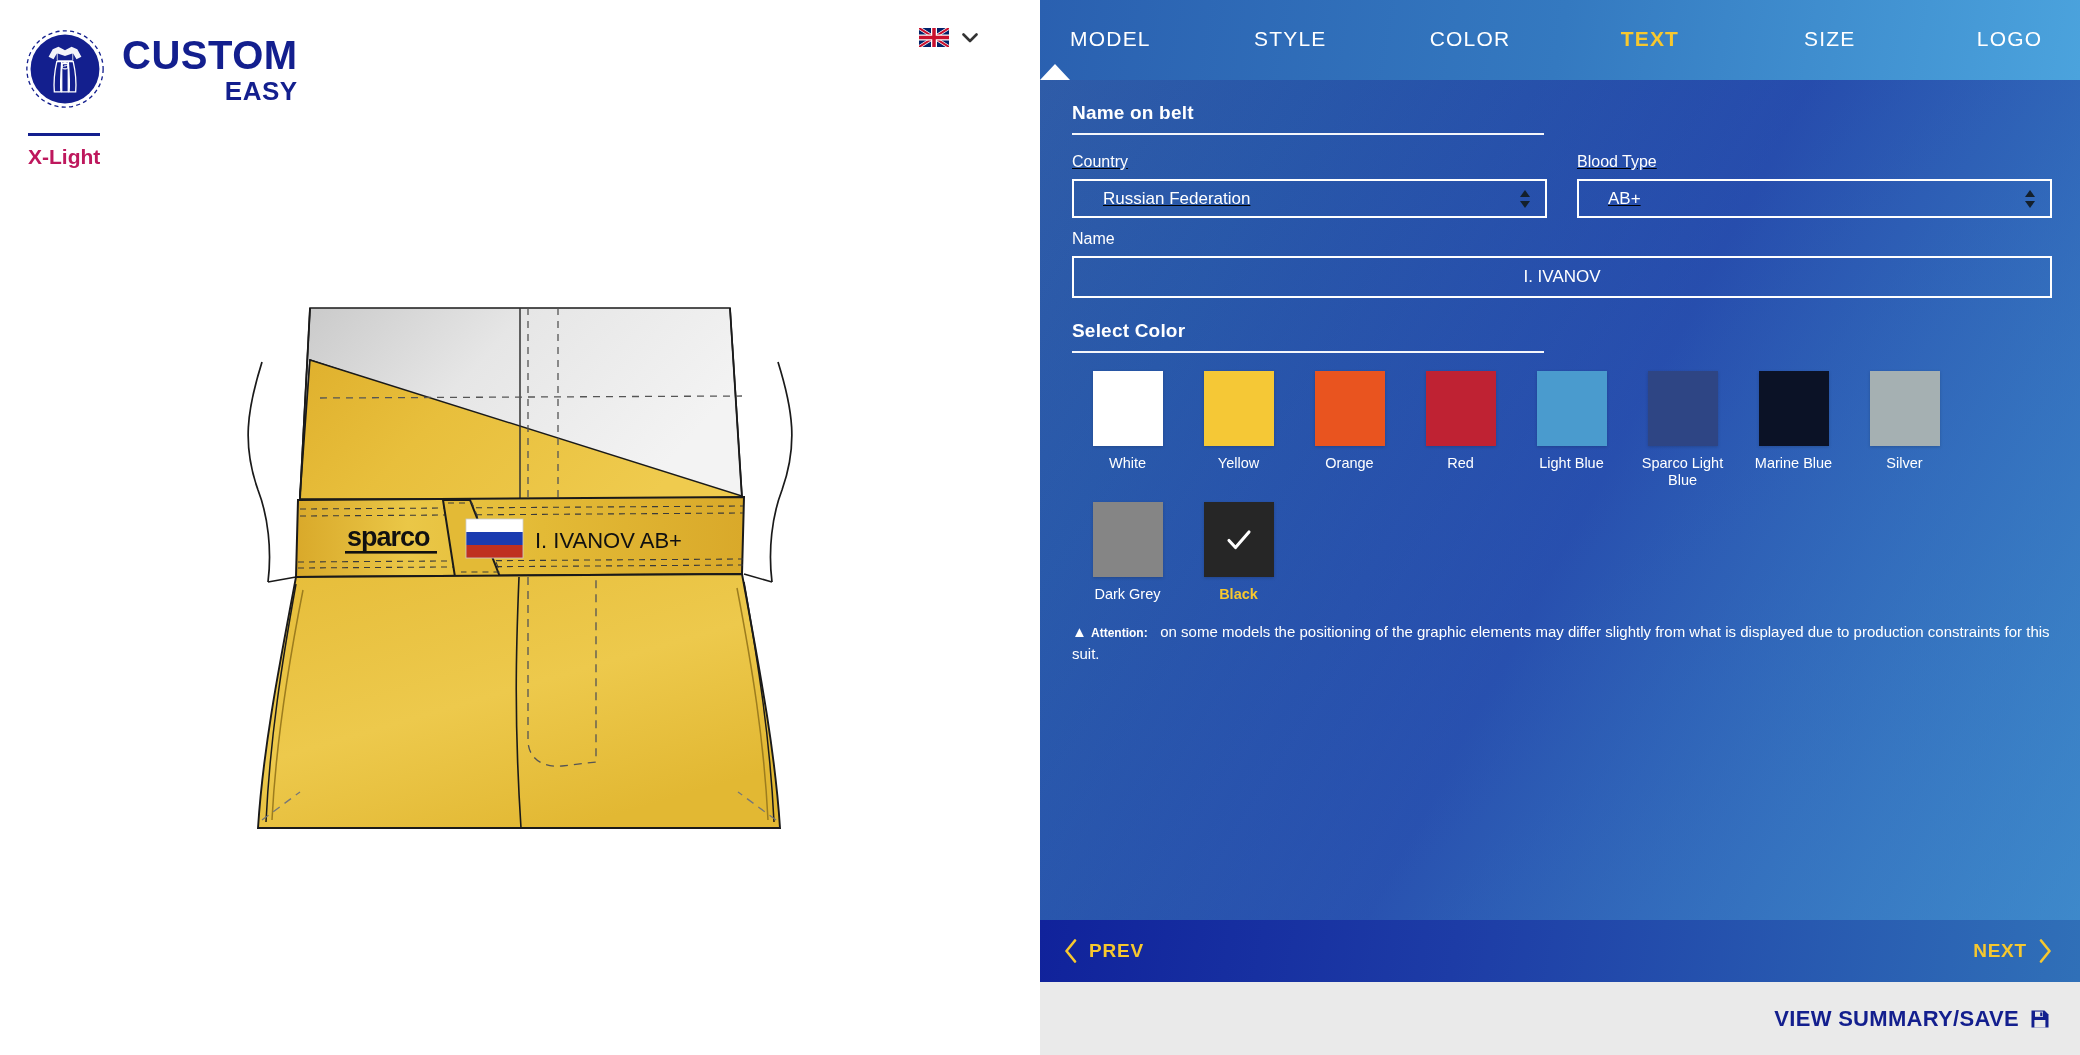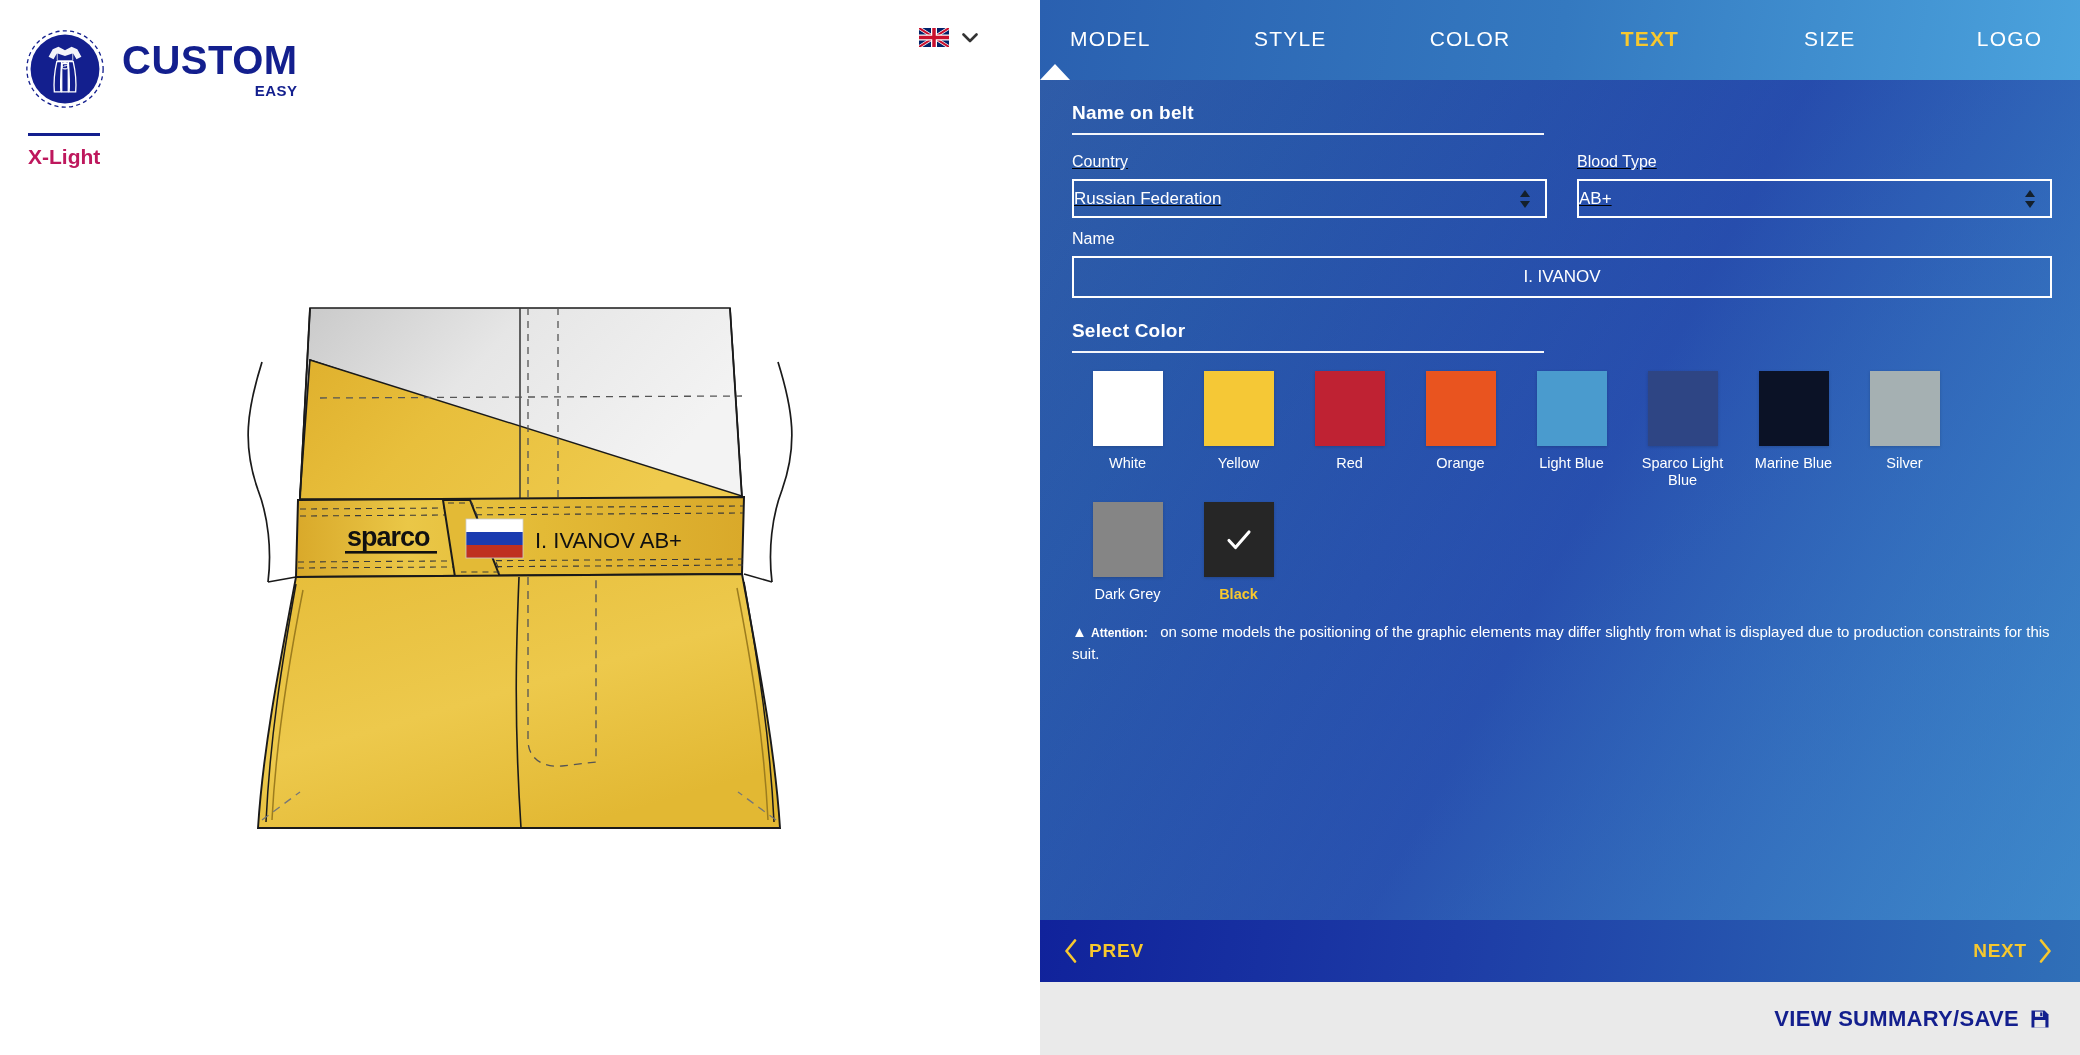--- a/index.html
+++ b/index.html
@@ -20,21 +20,21 @@
     padding-left: 36px;
   }
   #brand-logo { position: absolute; left: 24px; top: 28px; display: flex; align-items: center; }
   #brand-mark { width: 82px; height: 82px; flex: 0 0 82px; }
   #brand-words { margin-left: 16px; line-height: 1; }
   #brand-title {
     font-size: 40px; font-weight: 700; color: #131f8e;
     letter-spacing: .5px; line-height: 1;
   }
   #brand-sub {
-    font-size: 15px; font-weight: 700; color: #131f8e;
+    font-size: 26px; font-weight: 700; color: #131f8e;
     letter-spacing: .5px; text-align: right; margin-top: 3px;
   }
   #model-badge { position: absolute; left: 28px; top: 133px; }
   #model-badge .rule { width: 72px; height: 3px; background: #131f8e; margin-bottom: 9px; }
   #model-badge .label { font-size: 21px; font-weight: 700; color: #be185d; }
 
   #lang-picker {
     position: absolute; right: 62px; top: 28px;
     display: flex; align-items: center; gap: 13px; cursor: pointer;
   }
@@ -102,21 +102,21 @@
     font-size: 16px; color: #ffffff; margin-bottom: 8px; font-weight: 400;
   }
   .ctl {
     position: relative;
     height: 39px; width: 100%;
     border: 2px solid #ffffff; background: transparent;
     display: flex; align-items: center;
     color: #ffffff; font-size: 17px;
     cursor: pointer;
   }
-  .ctl.select { padding-left: 0; }
+  .ctl.select { padding-left: 29px; }
   .ctl.text-input { justify-content: center; height: 42px; }
   .ctl .val { color: #ffffff; font-size: 17px; }
   .stepper-arrows {
     position: absolute; right: 14px; top: 50%; transform: translateY(-50%);
     width: 12px; height: 20px;
   }
 
   #name-field { margin-bottom: 22px; }
 
   #color-section { margin-top: 8px; }
@@ -394,27 +394,27 @@
             <div class="swatch-chip" style="background: rgb(255, 255, 255);"></div>
             <div class="swatch-name">White</div>
           </div>
 
           <div class="swatch-cell">
             <div class="swatch-chip" style="background: rgb(245, 200, 54);"></div>
             <div class="swatch-name">Yellow</div>
           </div>
 
           <div class="swatch-cell">
+            <div class="swatch-chip" style="background: rgb(233, 84, 31);"></div>
+            <div class="swatch-name">Orange</div>
+          </div>
+
+          <div class="swatch-cell">
             <div class="swatch-chip" style="background: rgb(191, 34, 51);"></div>
             <div class="swatch-name">Red</div>
-          </div>
-
-          <div class="swatch-cell">
-            <div class="swatch-chip" style="background: rgb(233, 84, 31);"></div>
-            <div class="swatch-name">Orange</div>
           </div>
 
           <div class="swatch-cell">
             <div class="swatch-chip" style="background: rgb(74, 155, 206);"></div>
             <div class="swatch-name">Light Blue</div>
           </div>
 
           <div class="swatch-cell">
             <div class="swatch-chip" style="background: rgb(46, 69, 132);"></div>
             <div class="swatch-name">Sparco Light Blue</div>

